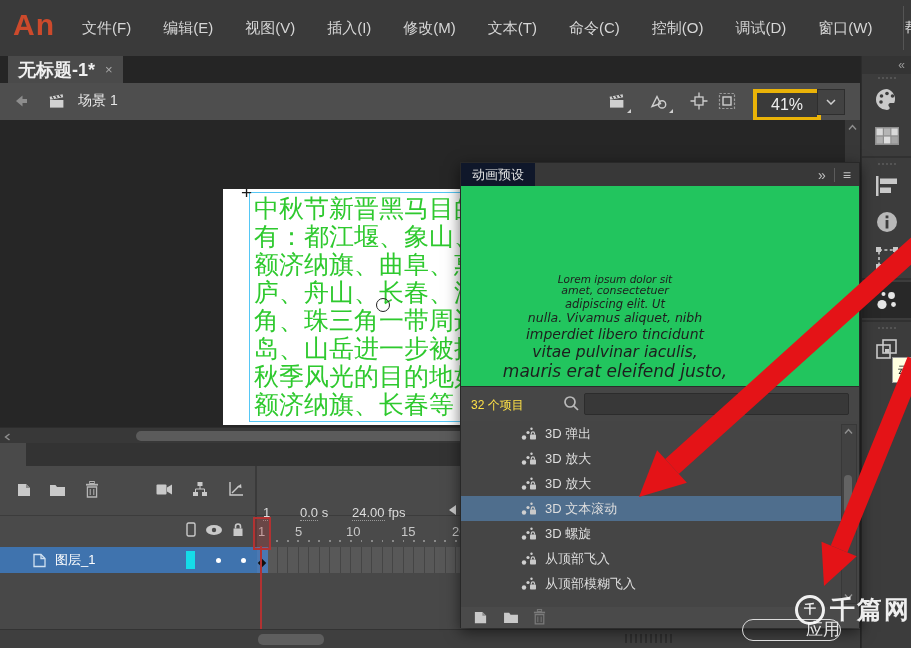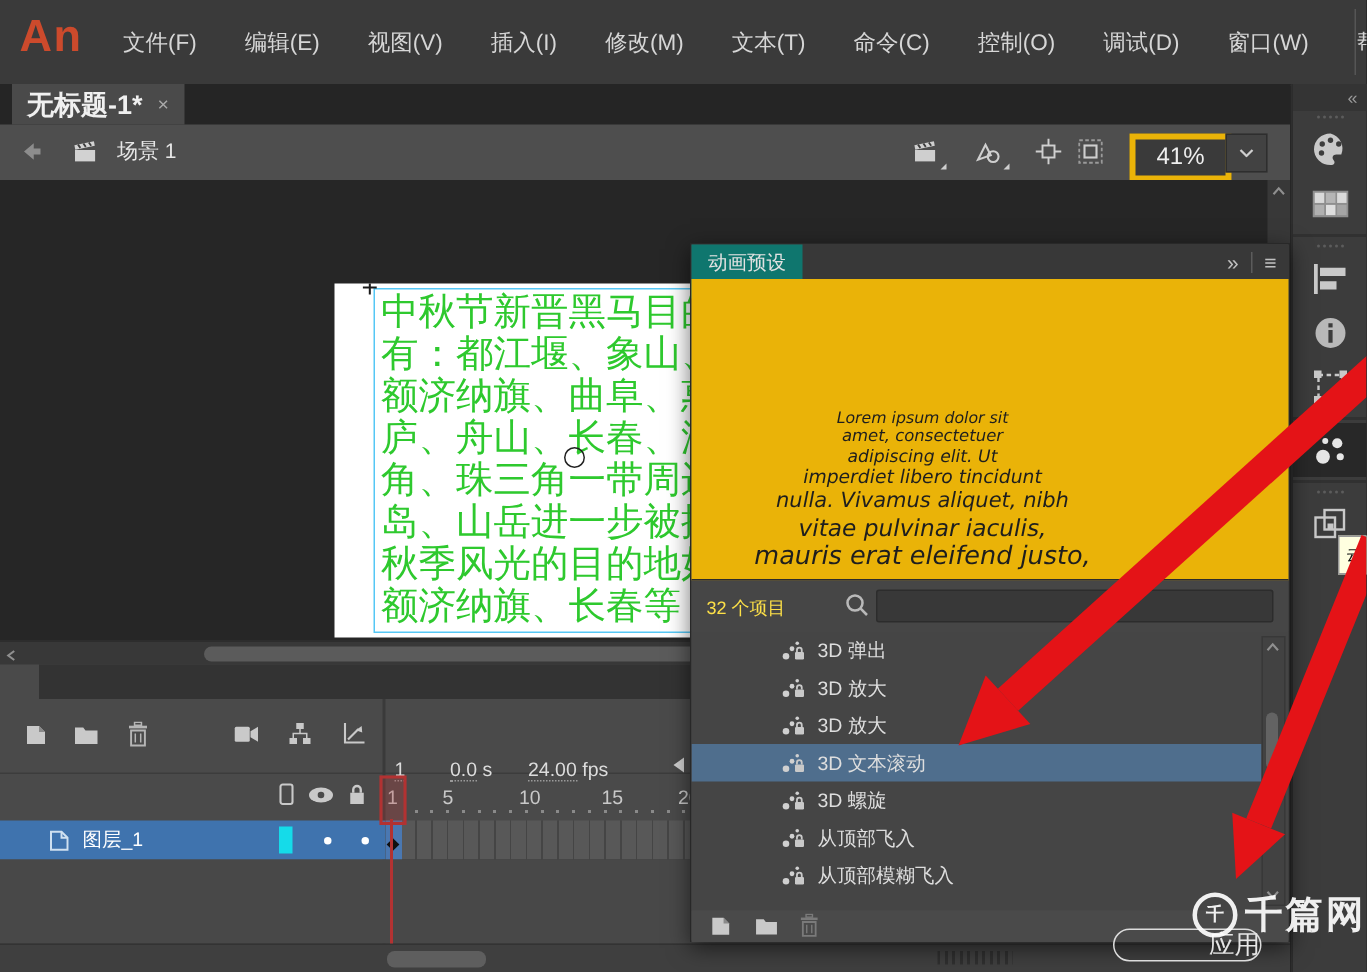--- a/index.html
+++ b/index.html
@@ -74,24 +74,24 @@
   .tl-hscroll{position:absolute;left:0;top:186px;width:860px;height:19px;background:#3f3f3f;border-top:1px solid #333;}
   .tl-hscroll .thumb{position:absolute;left:258px;top:4px;width:66px;height:11px;border-radius:5px;background:#5e5e5e;}
   .tl-grip{position:absolute;left:625px;top:4px;width:50px;height:9px;
       background:repeating-linear-gradient(90deg,#2f2f2f 0 2px,transparent 2px 5px);}
   .col-icons{position:absolute;top:79px;display:flex;gap:9px;align-items:center;}
 
   
   .panel{position:absolute;left:460px;top:162px;width:400px;height:466px;background:#4a4a4a;border:1px solid #282828;
          box-shadow:0 4px 14px rgba(0,0,0,.55);z-index:20;box-sizing:border-box;}
   .panel-header{position:absolute;left:0;top:0;width:100%;height:23px;background:#383838;}
-  .panel-tab{position:absolute;left:0;top:0;height:36px;line-height:23px;background:#0f766e;padding:0 11px;font-size:13px;color:#e2e2e2;}
+  .panel-tab{position:absolute;left:0;top:0;height:36px;line-height:23px;background:#0f172a;padding:0 11px;font-size:13px;color:#e2e2e2;}
   .panel-hicons{position:absolute;right:8px;top:0;height:23px;display:flex;align-items:center;gap:8px;color:#c0c0c0;font-size:14px;}
   .panel-hicons .sep{width:1px;height:14px;background:#5c5c5c;}
-  .preview{position:absolute;left:0;top:23px;width:398px;height:201px;background:#eab308;border-bottom:1px solid #2c2c2c;box-sizing:border-box;overflow:hidden;}
+  .preview{position:absolute;left:0;top:23px;width:398px;height:201px;background:#22c55e;border-bottom:1px solid #2c2c2c;box-sizing:border-box;overflow:hidden;}
   .preview-lines{position:absolute;bottom:5px;left:0;width:100%;text-align:center;transform:translateX(-45px);
       color:#1e1e1e;font-style:italic;font-family:"DejaVu Sans",sans-serif;}
   .preview-lines>div{line-height:1.18;white-space:nowrap;}
   .preview-lines>div:nth-child(1){font-size:10.5px;}
   .preview-lines>div:nth-child(2){font-size:11px;}
   .preview-lines>div:nth-child(3){font-size:11.5px;}
   .preview-lines>div:nth-child(4){font-size:12.5px;}
   .preview-lines>div:nth-child(5){font-size:14px;}
   .preview-lines>div:nth-child(6){font-size:15.5px;}
   .preview-lines>div:nth-child(7){font-size:17px;}
@@ -351,22 +351,22 @@
       <span class="sep"></span>
       <span>≡</span>
     </div>
   </div>
 
   <div class="preview">
     <div class="preview-lines">
         <div>Lorem ipsum dolor sit</div>
         <div>amet, consectetuer</div>
         <div>adipiscing elit. Ut</div>
+        <div>nulla. Vivamus aliquet, nibh</div>
         <div>imperdiet libero tincidunt</div>
-        <div>nulla. Vivamus aliquet, nibh</div>
         <div>vitae pulvinar iaculis,</div>
         <div>mauris erat eleifend justo,</div>
       </div>
   </div>
 
   <div class="search-row">
     <span class="items-count">32 个项目</span>
     <svg class="abs" style="left:102px;top:8px;" width="17" height="17" viewBox="0 0 17 17">
         <circle cx="7" cy="7" r="5" fill="none" stroke="#b9b9b9" stroke-width="1.7"></circle>
         <path d="M10.8 10.8 L15 15" stroke="#b9b9b9" stroke-width="1.7"></path>

